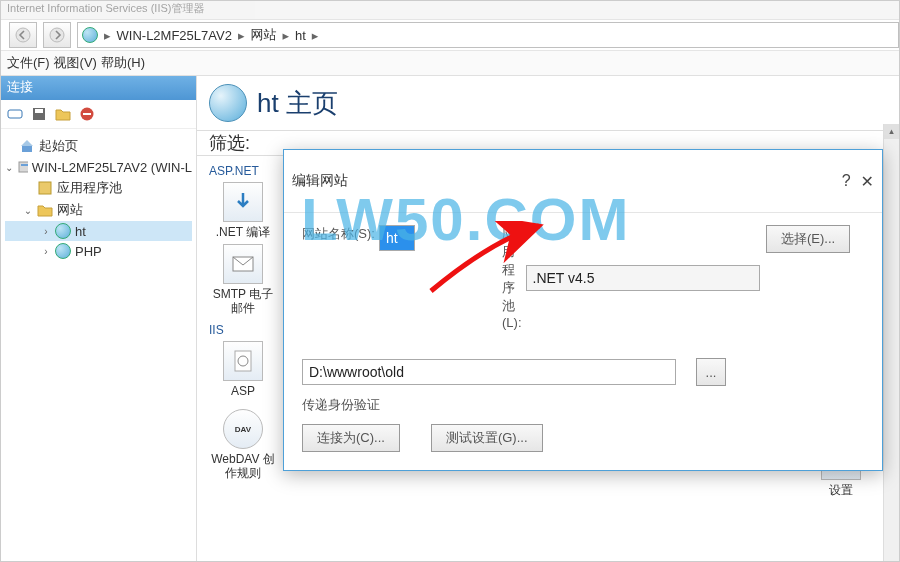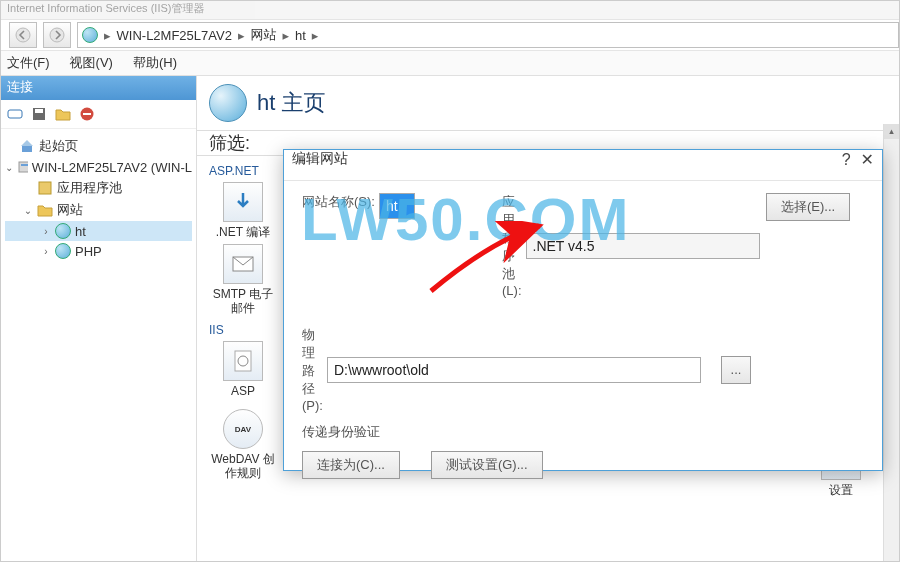--- a/index.html
+++ b/index.html
@@ -2,44 +2,44 @@
 <html><head>
 <meta charset="utf-8">
 <style>
 html,body{margin:0;padding:0;font-family:"Microsoft YaHei","Segoe UI",Tahoma,sans-serif;font-size:12px;background:#fff;color:#333}
 .window{width:900px;height:562px;position:relative;overflow:hidden;background:#fff;border:1px solid #ccc;box-sizing:border-box}
 .titlebar{height:18px;background:#f0f0f0;padding:0 6px;color:#666;font-size:11px;display:flex;align-items:flex-start;opacity:.6}
 .addr{height:30px;background:#fff;border-top:1px solid #e5e5e5;border-bottom:1px solid #e5e5e5;display:flex;align-items:center;padding-left:8px}
 .addr .icon-btn{width:26px;height:24px;border:1px solid #c0c0c0;background:linear-gradient(#fefefe,#e8e8e8);margin-right:6px;display:flex;align-items:center;justify-content:center}
 .addr .crumbbar{flex:1;height:24px;border:1px solid #c0c0c0;background:#fff;display:flex;align-items:center;padding-left:4px;gap:6px;font-size:13px}
 .addr .crumbbar .sep{color:#666}
-.menubar{height:24px;border-bottom:1px solid #e0e0e0;display:flex;align-items:center;gap:20px;padding-left:6px;font-size:13px;background:#fafafa}
+.menubar{height:24px;border-bottom:1px solid #e0e0e0;display:flex;align-items:center;gap:4px;padding-left:6px;font-size:13px;background:#fafafa}
 .body{display:flex;height:calc(100% - 18px - 30px - 24px)}
 .left{width:195px;border-right:1px solid #ddd;background:#fff;display:flex;flex-direction:column}
 .left-head{height:20px;background:linear-gradient(#6fb1e5,#4e96d4);color:#fff;padding:2px 6px;font-size:13px}
 .left-tools{height:28px;display:flex;align-items:center;gap:8px;padding-left:6px;border-bottom:1px solid #eee}
 .left-tools svg{width:16px;height:16px}
 .tree{padding:6px 4px;font-size:13px}
 .tree .row{display:flex;align-items:center;gap:4px;padding:2px 0;white-space:nowrap}
 .tree .row.selected{background:#cde6f7}
 .tree .indent1{padding-left:18px}
 .tree .indent2{padding-left:36px}
 .tw{width:10px;text-align:center;color:#666;font-size:10px;display:inline-block}
 .right{flex:1;background:#fff;position:relative;overflow:hidden}
-.page-title{display:flex;align-items:center;gap:10px;padding:8px 12px;font-size:22px;color:#1a3f6e}
+.page-title{display:flex;align-items:center;gap:10px;padding:8px 12px;font-size:26px;color:#1a3f6e}
 .filterbar{display:flex;align-items:center;gap:8px;padding:0 12px;border-top:1px solid #ddd;border-bottom:1px solid #ddd;font-size:18px}
 .sectlabel{color:#444;font-size:12px;margin:8px 0 4px 12px}
 .iconwrap{padding-left:10px;display:flex;flex-wrap:wrap;gap:6px 10px}
 .appicon{width:72px;display:flex;flex-direction:column;align-items:center;gap:4px;font-size:12px;color:#333;text-align:center}
 .appicon .box{width:38px;height:38px;border:1px solid #bbb;background:linear-gradient(#fefefe,#e4ecf4);display:flex;align-items:center;justify-content:center;font-size:10px;color:#555}
 .appicon .lbl{line-height:1.15}
 .rscroll{position:absolute;right:0;top:48px;bottom:0;width:15px;background:#f0f0f0;border-left:1px solid #ddd}
 .rscroll .arr{height:15px;background:#e0e0e0;text-align:center;font-size:9px;line-height:15px;color:#666}
 .dialog{position:absolute;left:282px;top:148px;width:598px;height:320px;background:#fff;border:1px solid #4ea0d8;box-shadow:0 4px 18px rgba(0,0,0,.28)}
-.dlg-title{height:30px;display:flex;align-items:flex-start;justify-content:space-between;padding:0 8px;font-size:14px;border-bottom:1px solid #e5e5e5}
+.dlg-title{height:30px;display:flex;align-items:center;justify-content:space-between;padding:16px 8px;font-size:14px;border-bottom:1px solid #e5e5e5}
 .dlg-title .tbtns{display:flex;align-items:center;gap:10px;color:#444;font-size:16px}
 .dlg-body{padding:12px 18px;font-size:13px;color:#555}
 .dlg-body .rowpair{display:flex;gap:30px;align-items:flex-start;margin-bottom:6px}
 .field{display:flex;flex-direction:row;gap:4px}
 .tbox{height:24px;border:1px solid #aaa;background:#fff;padding:0 6px;display:flex;align-items:center;font-size:14px;color:#222}
 .tbox.sel{background:#2b90ec;color:#fff}
 .wbtn{height:26px;border:1px solid #999;background:linear-gradient(#f8f8f8,#e6e6e6);padding:0 14px;font-size:13px;display:inline-flex;align-items:center;justify-content:center}
 .wbtn.primary{outline:2px solid #2b90ec;outline-offset:-1px}
 .dlg-foot{position:absolute;right:18px;bottom:14px;display:flex;gap:14px}
 .watermark{position:absolute;left:300px;top:184px;font-size:60px;font-weight:700;color:#4ab4e6;opacity:.7;letter-spacing:2px;pointer-events:none;font-family:Arial,sans-serif}
@@ -308,21 +308,20 @@
         </div>
         <div class="field" style="justify-content:flex-end">
           <span style="height:16px"></span>
           <span class="wbtn">选择(E)...</span>
         </div>
       </div>
 
       <div style="height:22px"></div>
 
       <div class="field" style="width:430px">
-        <span>物理路径(P):</span>
         <div style="display:flex;gap:20px;align-items:center">
           <div class="tbox" style="width:360px">
               <span>D:\wwwroot\old</span>
             </div>
           <span class="wbtn" style="width:28px;padding:0">...</span>
         </div>
       </div>
 
       <div style="height:10px"></div>
       <div>传递身份验证</div>

